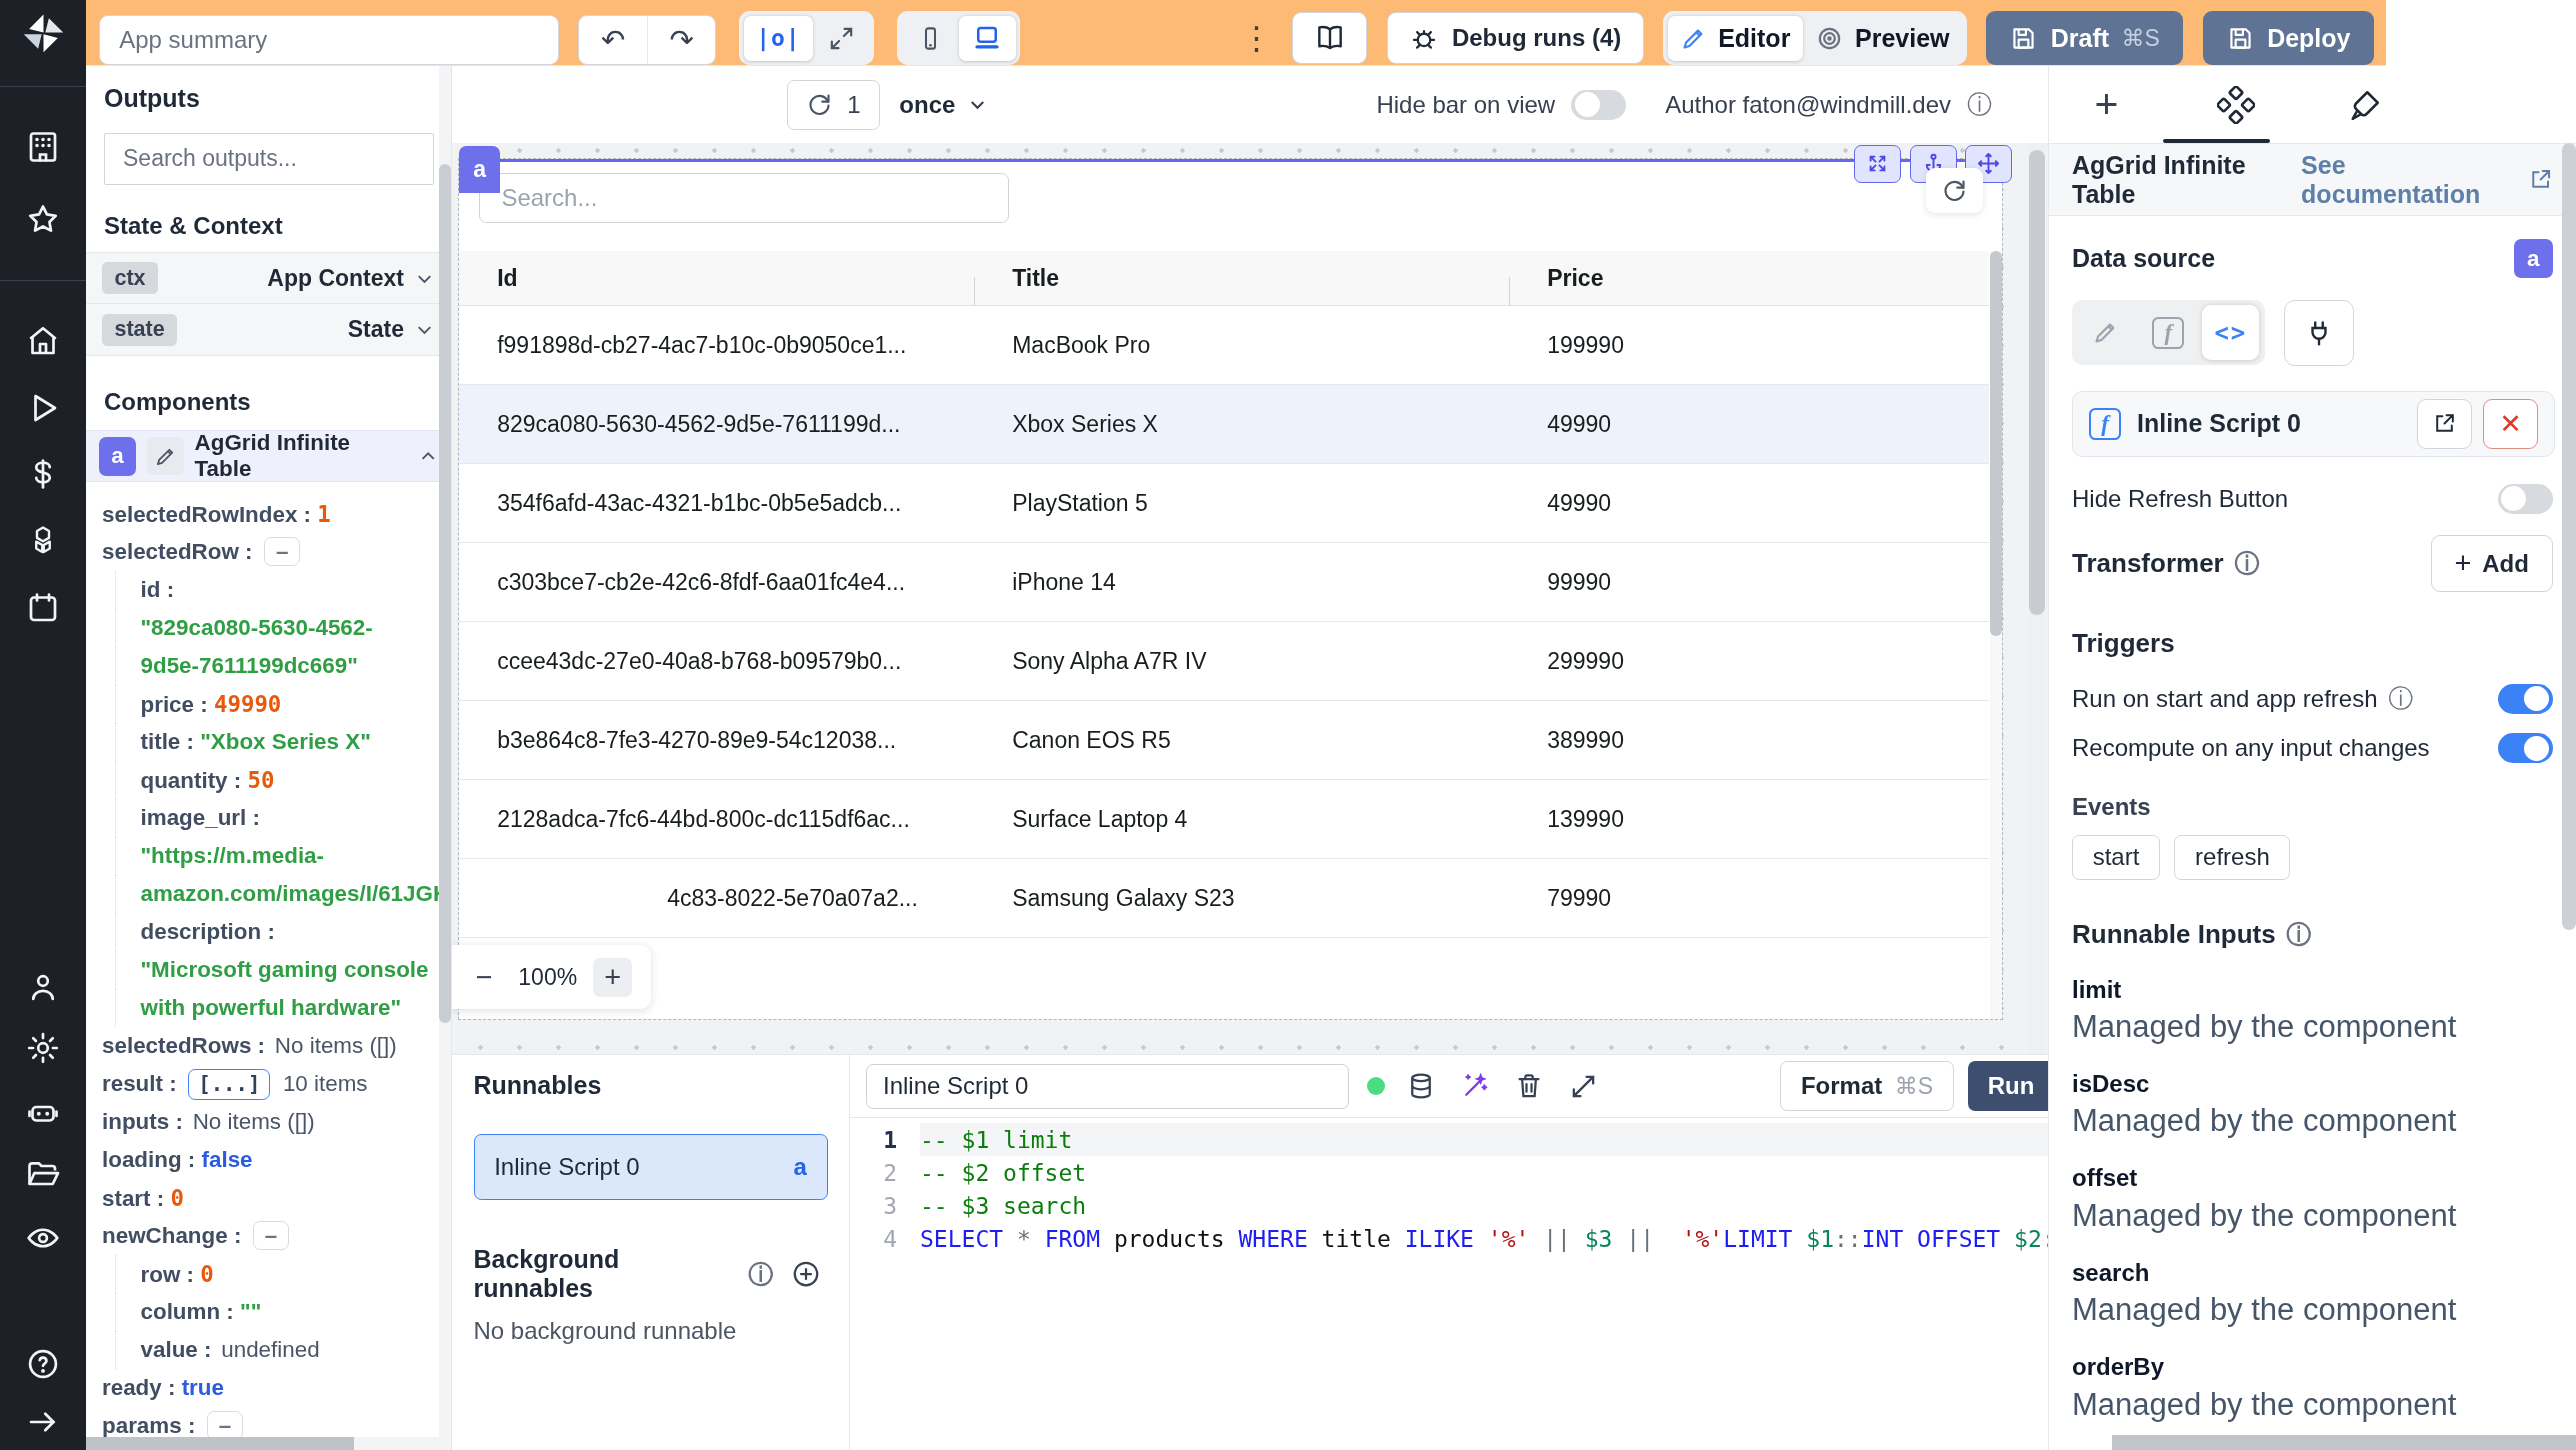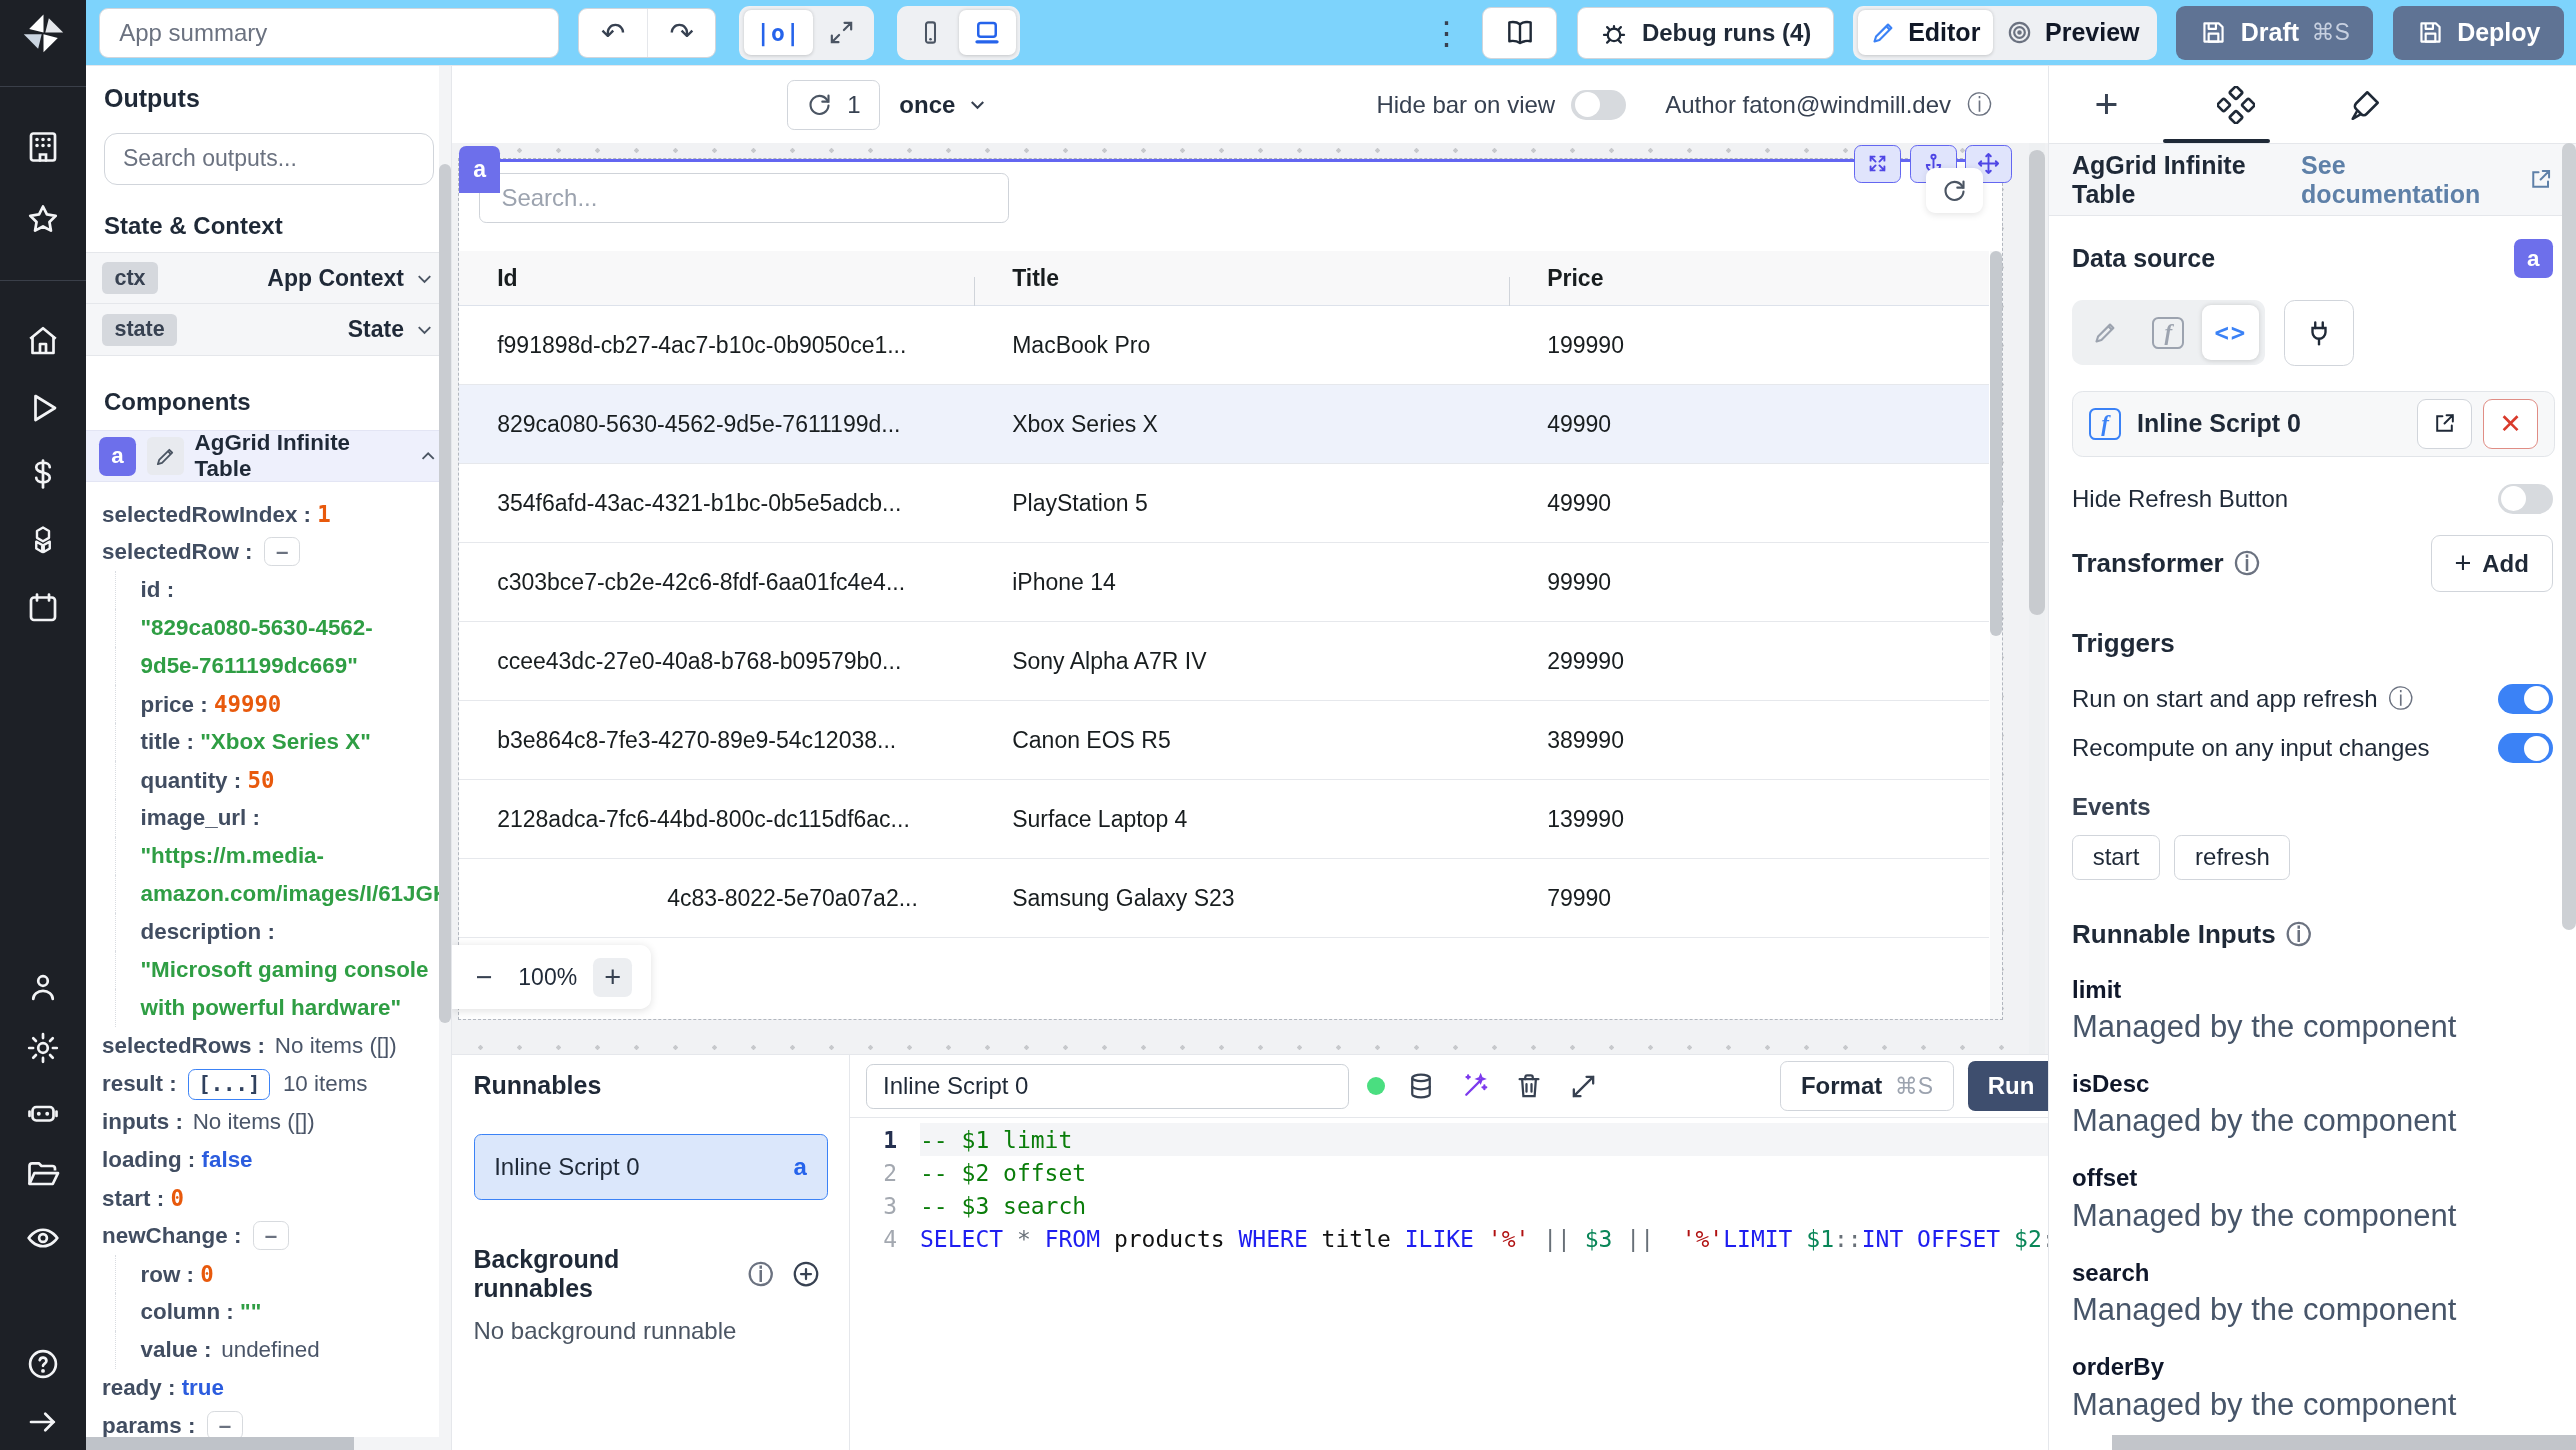--- a/index.html
+++ b/index.html
@@ -8,22 +8,22 @@
   #app { position:relative; width:2576px; height:1451px; overflow:hidden; }
   svg { display:block; }
 
   
   #rail { position:absolute; left:0; top:0; width:86px; height:1451px; background:#1d2026; }
   .rail-logo { position:absolute; left:21.5px; top:10.7px; width:43px; height:43px; }
   .rail-ic { position:absolute; left:25px; width:36px; height:36px; color:#f3f4f6; }
   .rail-div { position:absolute; left:0; width:86px; border-top:0.9px solid #3a3f49; }
 
   
-  #topbar { position:absolute; left:86px; top:0; width:2490px; height:66px; background:#7dd3fc;
-    border-bottom:0.9px solid #e5e7eb; display:flex; align-items:center; padding:0 12.5px; }
+  #topbar { position:absolute; left:86px; top:0; width:2300px; height:66px; background:#fdba74;
+    border-bottom:0.9px solid #e5e7eb; display:flex; align-items:flex-end; padding:0 12.5px; }
   #app-summary { width:460px; height:50px; border:0.9px solid #d1d5db; border-radius:9px;
     padding:0 19.7px; font:24px "Liberation Sans",sans-serif; color:#374151; outline:none; }
   #app-summary::placeholder { color:#6b7280; }
   .tb-group { display:flex; border:0.9px solid #d1d5db; border-radius:9px; height:50px;
     overflow:hidden; margin-left:19.7px; background:#fff; }
   .tb-group .half { width:68px; display:flex; align-items:center; justify-content:center;
     font-size:29px; color:#374151; }
   .tb-group .half + .half { border-left:0.9px solid #e5e7eb; }
   .seg { display:flex; align-items:center; background:#eef0f3; border-radius:10.7px; padding:4.5px; height:54px; margin-left:23px; }
   .seg .sbtn { height:45px; min-width:57px; display:flex; align-items:center; justify-content:center;
@@ -39,21 +39,21 @@
   .mode-btn { font-weight:700; font-size:25px; color:#111827; }
   .slate-btn { height:54px; border-radius:9px; background:#5f7394; color:#fff; display:flex;
     align-items:center; gap:12.5px; padding:0 23px; font-weight:700; font-size:25px; }
   .slate-btn .sc { color:#c7d0e0; font-weight:400; font-size:23px; }
 
   
   #left-panel { position:absolute; left:86px; top:66px; width:366px; height:1385px;
     background:#fff; border-right:0.9px solid #e5e7eb; overflow:hidden; }
   .lp-pad { padding:18px 18px 0 18px; }
   .lp-title { font-size:25px; font-weight:700; color:#1f2937; }
-  #search-outputs { width:330px; height:52px; border:0.9px solid #d1d5db; border-radius:13px;
+  #search-outputs { width:330px; height:52px; border:0.9px solid #d1d5db; border-radius:2px;
     margin:19.7px 0 0 0; padding:0 18px; font:23px "Liberation Sans",sans-serif; color:#374151; outline:none; }
   #search-outputs::placeholder { color:#6b7280; }
   .lp-section { font-size:24px; font-weight:700; color:#1f2937; margin-top:27px; }
   .ctx-row { width:366px; height:52px; background:#f5f6f8; border-top:0.9px solid #e5e7eb;
     border-bottom:0.9px solid #e5e7eb; display:flex; align-items:center; padding:0 16px; margin-top:0; }
   .ctx-row + .ctx-row { border-top:none; }
   .badge-gray { background:#d5d8dd; color:#374151; font-weight:700; font-size:21.5px;
     border-radius:5.4px; padding:3.6px 12.5px; }
   .ctx-label { margin-left:auto; font-weight:700; font-size:23px; color:#1f2937; display:flex; align-items:center; gap:9px; }
   .comp-row { width:366px; height:52px; background:#eef0fc; border-top:0.9px solid #e3e5f4;

